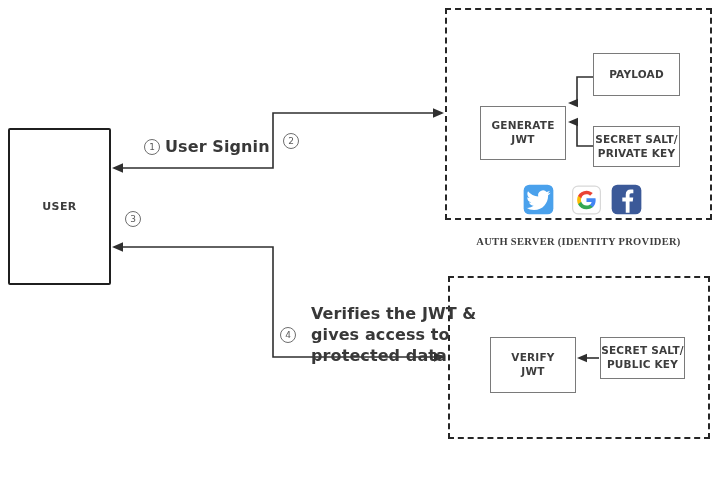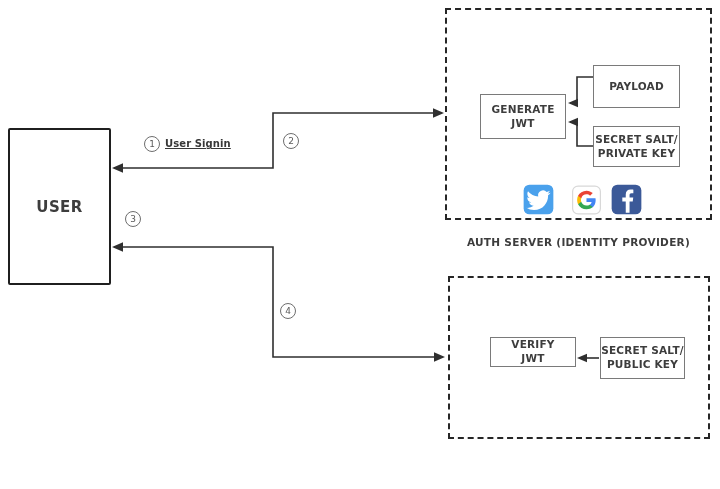--- a/index.html
+++ b/index.html
@@ -12,36 +12,36 @@
 
   .node-box {
     position:absolute; border:1px solid #7a7a7a; background:#fff;
     display:flex; align-items:center; justify-content:center; text-align:center;
     font-size:10.5px; font-weight:bold; color:#3d3d3d;
     white-space:pre-line; line-height:1.3; letter-spacing:.2px;
   }
   .user-box {
     position:absolute; border:2px solid #1f1f1f; border-radius:2px; background:#fff;
     display:flex; align-items:center; justify-content:center;
-    font-size:15px; font-weight:bold; color:#3d3d3d; letter-spacing:.4px;
+    font-size:11px; font-weight:bold; color:#3d3d3d; letter-spacing:.4px;
   }
   .dashed-container { position:absolute; border:2px dashed #262626; background:transparent; }
   .caption {
     position:absolute; text-align:center; font-size:10.5px; font-weight:bold;
-    color:#3d3d3d; letter-spacing:.3px;
+    color:#3d3d3d; letter-spacing:.3px;font-family:Liberation Serif, serif;
   }
   .step { position:absolute; display:flex; align-items:center; }
   .step-num {
     flex:none; width:16px; height:16px; border:1.2px solid #6e6e6e; border-radius:50%;
     display:flex; align-items:center; justify-content:center;
     font-size:9px; color:#5a5a5a; background:#fff; font-weight:normal;
   }
   .step-text {
-    font-size:10px; font-weight:bold; color:#383838;
-    white-space:pre-line; line-height:1.32; letter-spacing:.1px;text-decoration:underline;
+    font-size:16px; font-weight:bold; color:#383838;
+    white-space:pre-line; line-height:1.32; letter-spacing:.1px;
   }
   .icon { position:absolute; }
 </style>
 </head>
 <body>
 
 <div class="canvas">
 
   <svg class="overlay" width="720" height="489" viewBox="0 0 720 489">
     <g fill="none" stroke-width="1.6" stroke="#2f2f2f">
@@ -62,23 +62,23 @@
     </g>
   </svg>
 
   <div class="user-box" style="left:8px; top:128px; width:103px; height:157px;">
     <span>USER</span>
   </div>
 
   <div class="dashed-container" style="left:445px; top:8px; width:267px; height:212px;"></div>
   <div class="caption" style="left:445px; top:236px; width:267px;">AUTH SERVER (IDENTITY PROVIDER)</div>
 
-  <div class="node-box" style="left:480px; top:94px; width:86px; height:45px;">GENERATE
+  <div class="node-box" style="left:480px; top:106px; width:86px; height:54px;">GENERATE
 JWT</div>
-  <div class="node-box" style="left:593px; top:53px; width:87px; height:43px;margin-top:12px;">PAYLOAD</div>
+  <div class="node-box" style="left:593px; top:53px; width:87px; height:43px;">PAYLOAD</div>
   <div class="node-box" style="left:593px; top:126px; width:87px; height:41px;">SECRET SALT/
 PRIVATE KEY</div>
 
   <div class="icon" style="left:523px; top:184px;">
     <svg width="31" height="31" viewBox="0 0 24 24">
       <rect x="0.5" y="0.5" width="23" height="23" rx="4.5" fill="#4AA1EC"></rect>
       <path fill="#ffffff" transform="translate(2.6,3.2) scale(0.78)" d="M23.953 4.57a10 10 0 01-2.825.775 4.958 4.958 0 002.163-2.723 9.99 9.99 0 01-3.127 1.195 4.92 4.92 0 00-8.384 4.482A13.978 13.978 0 011.64 3.162a4.92 4.92 0 001.523 6.574 4.903 4.903 0 01-2.229-.616v.062a4.923 4.923 0 003.946 4.827 4.996 4.996 0 01-2.212.085 4.937 4.937 0 004.604 3.417A9.868 9.868 0 010 19.54a13.94 13.94 0 007.548 2.212c9.057 0 14.01-7.503 14.01-14.01 0-.213-.005-.425-.014-.636A10.012 10.012 0 0024 4.59z"></path>
     </svg>
   </div>
   <div class="icon" style="left:572px; top:185px;">
@@ -94,32 +94,35 @@
   </div>
   <div class="icon" style="left:611px; top:184px;">
     <svg width="31" height="31" viewBox="0 0 24 24">
       <rect x="0.5" y="0.5" width="23" height="23" rx="4.5" fill="#3B5998"></rect>
       <path fill="#ffffff" transform="translate(2.2,1.4) scale(0.95)" d="M15.4 12.7l.4-3.1h-3v-2c0-.9.3-1.6 1.6-1.6h1.5V3.2c-.3 0-1.2-.1-2.3-.1-2.3 0-3.9 1.4-3.9 4v2.5H6.9v3.1h2.8V22h3.1v-9.3h2.6z"></path>
     </svg>
   </div>
 
   <div class="dashed-container" style="left:448px; top:276px; width:262px; height:163px;"></div>
 
-  <div class="node-box" style="left:490px; top:337px; width:86px; height:30px;">VERIFY
+  <div class="node-box" style="left:490px; top:337px; width:86px; height:56px;">VERIFY
 JWT</div>
   <div class="node-box" style="left:600px; top:337px; width:85px; height:42px;">SECRET SALT/
 PUBLIC KEY</div>
 
   <div class="step" style="left:144px; top:136px; gap:5px;">
     <span class="step-num">1</span>
     <span class="step-text">User Signin</span>
   </div>
   <div class="step" style="left:283px; top:133px; gap:13px;">
     <span class="step-num">2</span>
   </div>
   <div class="step" style="left:125px; top:211px; gap:12px;">
     <span class="step-num">3</span>
   </div>
   <div class="step" style="left:280px; top:303px; gap:15px;">
     <span class="step-num">4</span>
+    <span class="step-text">Verifies the JWT &amp;
+gives access to
+protected data</span>
   </div>
 
 </div>
 
 </body></html>

